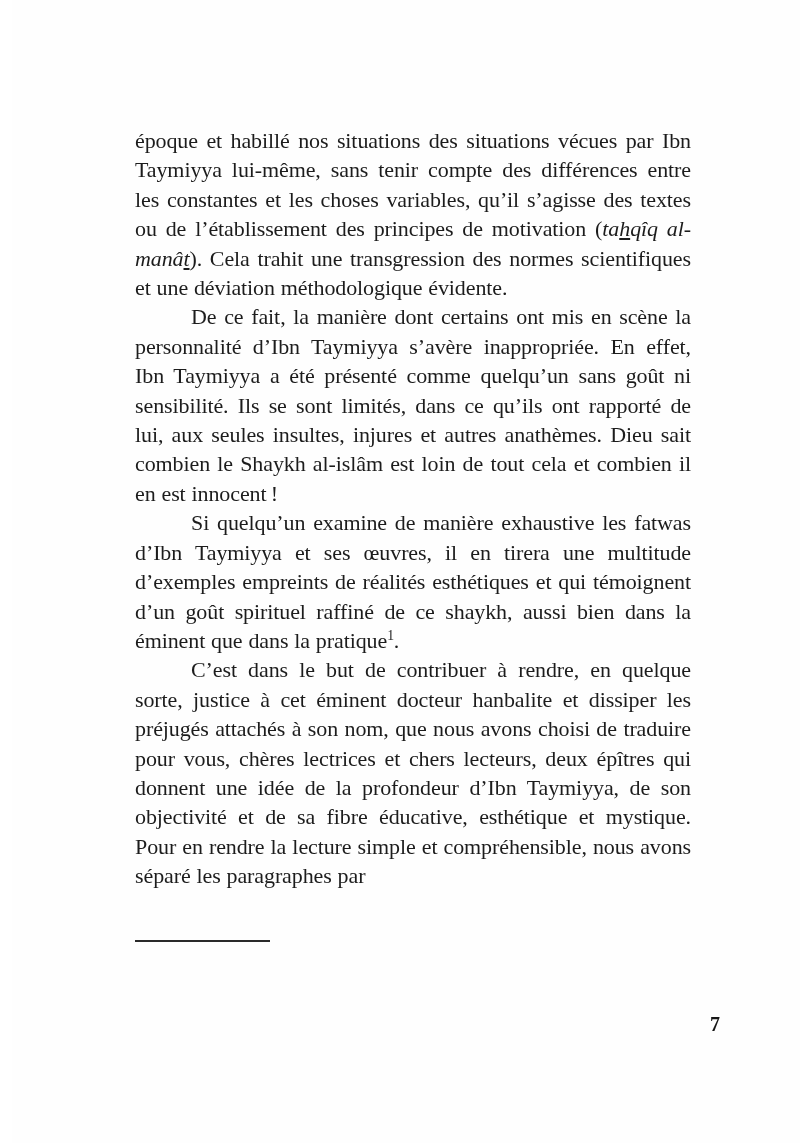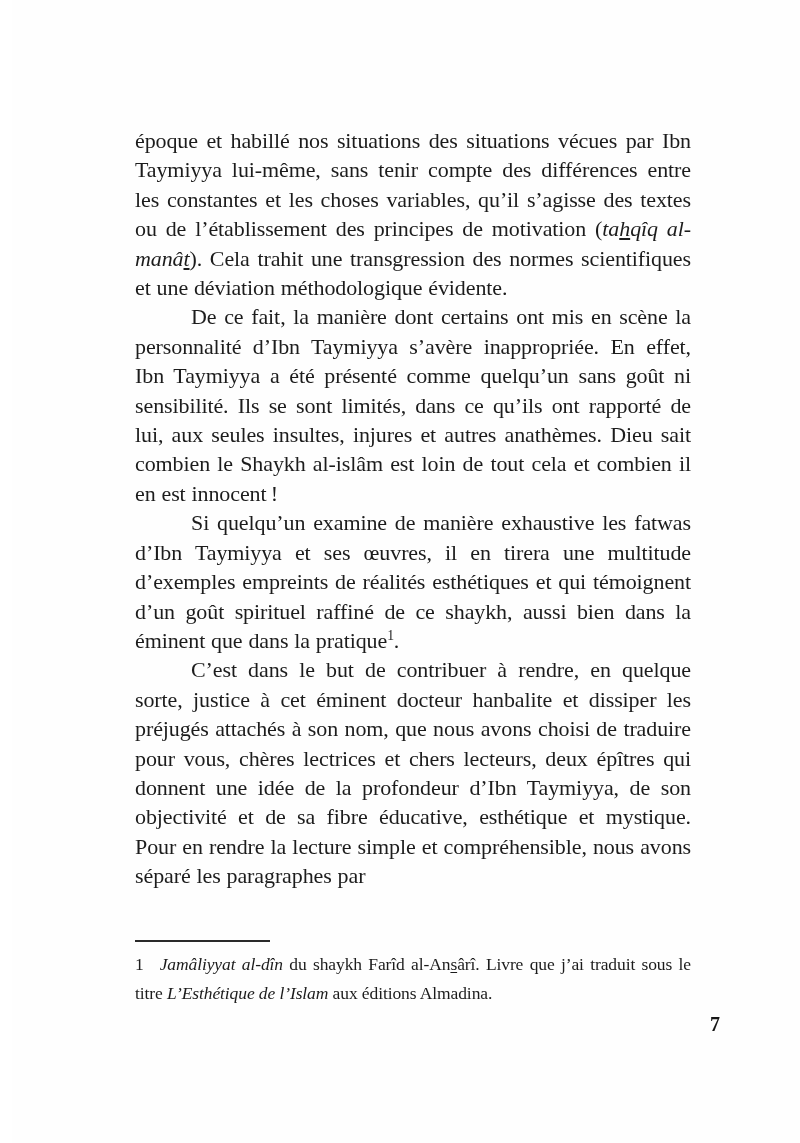--- a/index.html
+++ b/index.html
@@ -85,20 +85,17 @@
 
   <div class="text-block">
     <p class="para"><span class="seg-n">époque et habillé nos situations des situations vécues par Ibn Taymiyya lui-même, sans tenir compte des différences entre les constantes et les choses variables, qu’il s’agisse des textes ou de l’établissement des principes de motivation (</span><span class="seg-i">ta</span><span class="seg-iu">h</span><span class="seg-i">qîq al-manâ</span><span class="seg-iu">t</span><span class="seg-n">). Cela trahit une transgression des normes scientifiques et une déviation méthodologique évidente.</span></p>
     <p class="para indent"><span class="seg-n">De ce fait, la manière dont certains ont mis en scène la personnalité d’Ibn Taymiyya s’avère inappropriée. En effet, Ibn Taymiyya a été présenté comme quelqu’un sans goût ni sensibilité. Ils se sont limités, dans ce qu’ils ont rapporté de lui, aux seules insultes, injures et autres anathèmes. Dieu sait combien le Shaykh al-islâm est loin de tout cela et combien il en est innocent !</span></p>
     <p class="para indent"><span class="seg-n">Si quelqu’un examine de manière exhaustive les fatwas d’Ibn Taymiyya et ses œuvres, il en tirera une multitude d’exemples empreints de réalités esthétiques et qui témoignent d’un goût spirituel raffiné de ce shaykh, aussi bien dans la éminent que dans la pratique</span><span class="seg-sup">1</span><span class="seg-n">.</span></p>
     <p class="para indent"><span class="seg-n">C’est dans le but de contribuer à rendre, en quelque sorte, justice à cet éminent docteur hanbalite et dissiper les préjugés attachés à son nom, que nous avons choisi de traduire pour vous, chères lectrices et chers lecteurs, deux épîtres qui donnent une idée de la profondeur d’Ibn Taymiyya, de son objectivité et de sa fibre éducative, esthétique et mystique. Pour en rendre la lecture simple et compréhensible, nous avons séparé les paragraphes par</span></p>
   </div>
 
   <div class="footnote-block">
     <div class="footnote-rule"></div>
-    <p class="footnote-text">
-      <span class="footnote-marker">1</span><span><span class="seg-i">Jamâliyyat al-dîn</span><span class="seg-n"> du shaykh Farîd al-An</span><span class="seg-nu">s</span><span class="seg-n">ârî. Livre que j’ai traduit sous le titre </span><span class="seg-i">L’Esthétique de l’Islam</span><span class="seg-n"> aux éditions Almadina.</span></span>
-    </p>
   </div>
 
   <div class="page-number">7</div>
 
 </div>
 
 </body></html>

